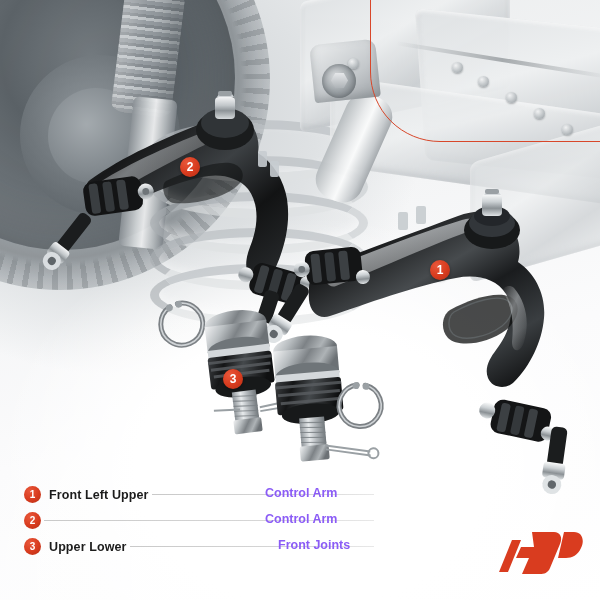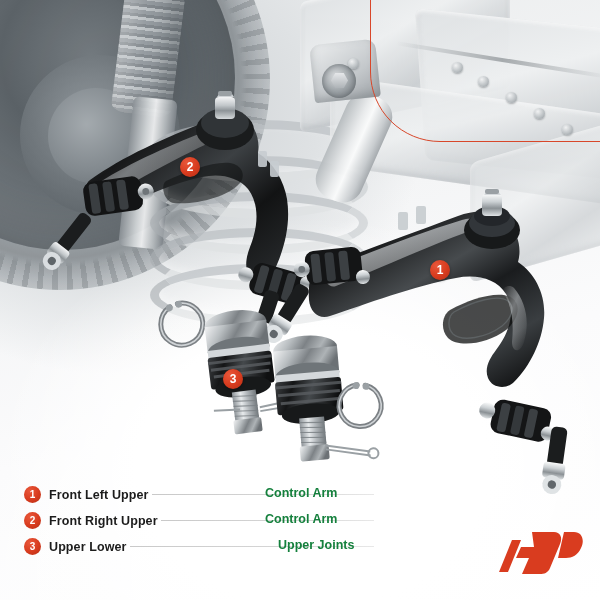--- a/index.html
+++ b/index.html
@@ -193,21 +193,21 @@
     margin-left:8px;
     font-size:12.5px;font-weight:bold;color:#1c1c1c;
     white-space:nowrap;letter-spacing:.1px;
   }
   .legend-rule{
     flex:1 1 auto;height:1px;margin-left:3px;
     background:linear-gradient(90deg,#c9c9c9 0%,#d7d7d7 70%,#e8e8e8 100%);
   }
   .legend-value{
     position:absolute;
-    font-size:12.5px;font-weight:bold;color:#15803d;white-space:nowrap;
+    font-size:12.5px;font-weight:bold;color:#8b5cf6;white-space:nowrap;
   }
   .legend-value.v1{left:265px;top:486px;}
   .legend-value.v2{left:265px;top:512px;}
   .legend-value.v3{left:278px;top:538px;}
 
   
   .brand-logo{position:absolute;left:496px;top:528px;width:88px;height:50px;}
 </style>
 </head>
 <body>
@@ -511,34 +511,33 @@
   <div class="legend">
 
     <div class="legend-row r1">
       <span class="badge">1</span>
       <span class="legend-label">Front Left Upper</span>
       <span class="legend-rule"></span>
     </div>
 
     <div class="legend-row r2">
       <span class="badge">2</span>
-      <span class="legend-label">Front Right Upper</span>
       <span class="legend-rule"></span>
     </div>
 
     <div class="legend-row r3">
       <span class="badge">3</span>
       <span class="legend-label">Upper Lower</span>
       <span class="legend-rule"></span>
     </div>
   </div>
 
   <div class="legend-value v1">Control Arm</div>
   <div class="legend-value v2">Control Arm</div>
-  <div class="legend-value v3">Upper Joints</div>
+  <div class="legend-value v3">Front Joints</div>
 
   <div class="brand-logo">
     <svg width="88" height="50" viewBox="0 0 88 50">
       <g fill="#d93c1f">
 
         <path d="M 16 12 L 25 12 L 12 44 L 3 44 Z"></path>
 
         <path d="M 36 4 L 58 4 C 64 4, 67 9, 64 16 L 54 40
                  C 52 45, 48 46, 44 46 L 26 46 L 33 30 L 20 30 L 25 19 L 38 19 Z"></path>
 

